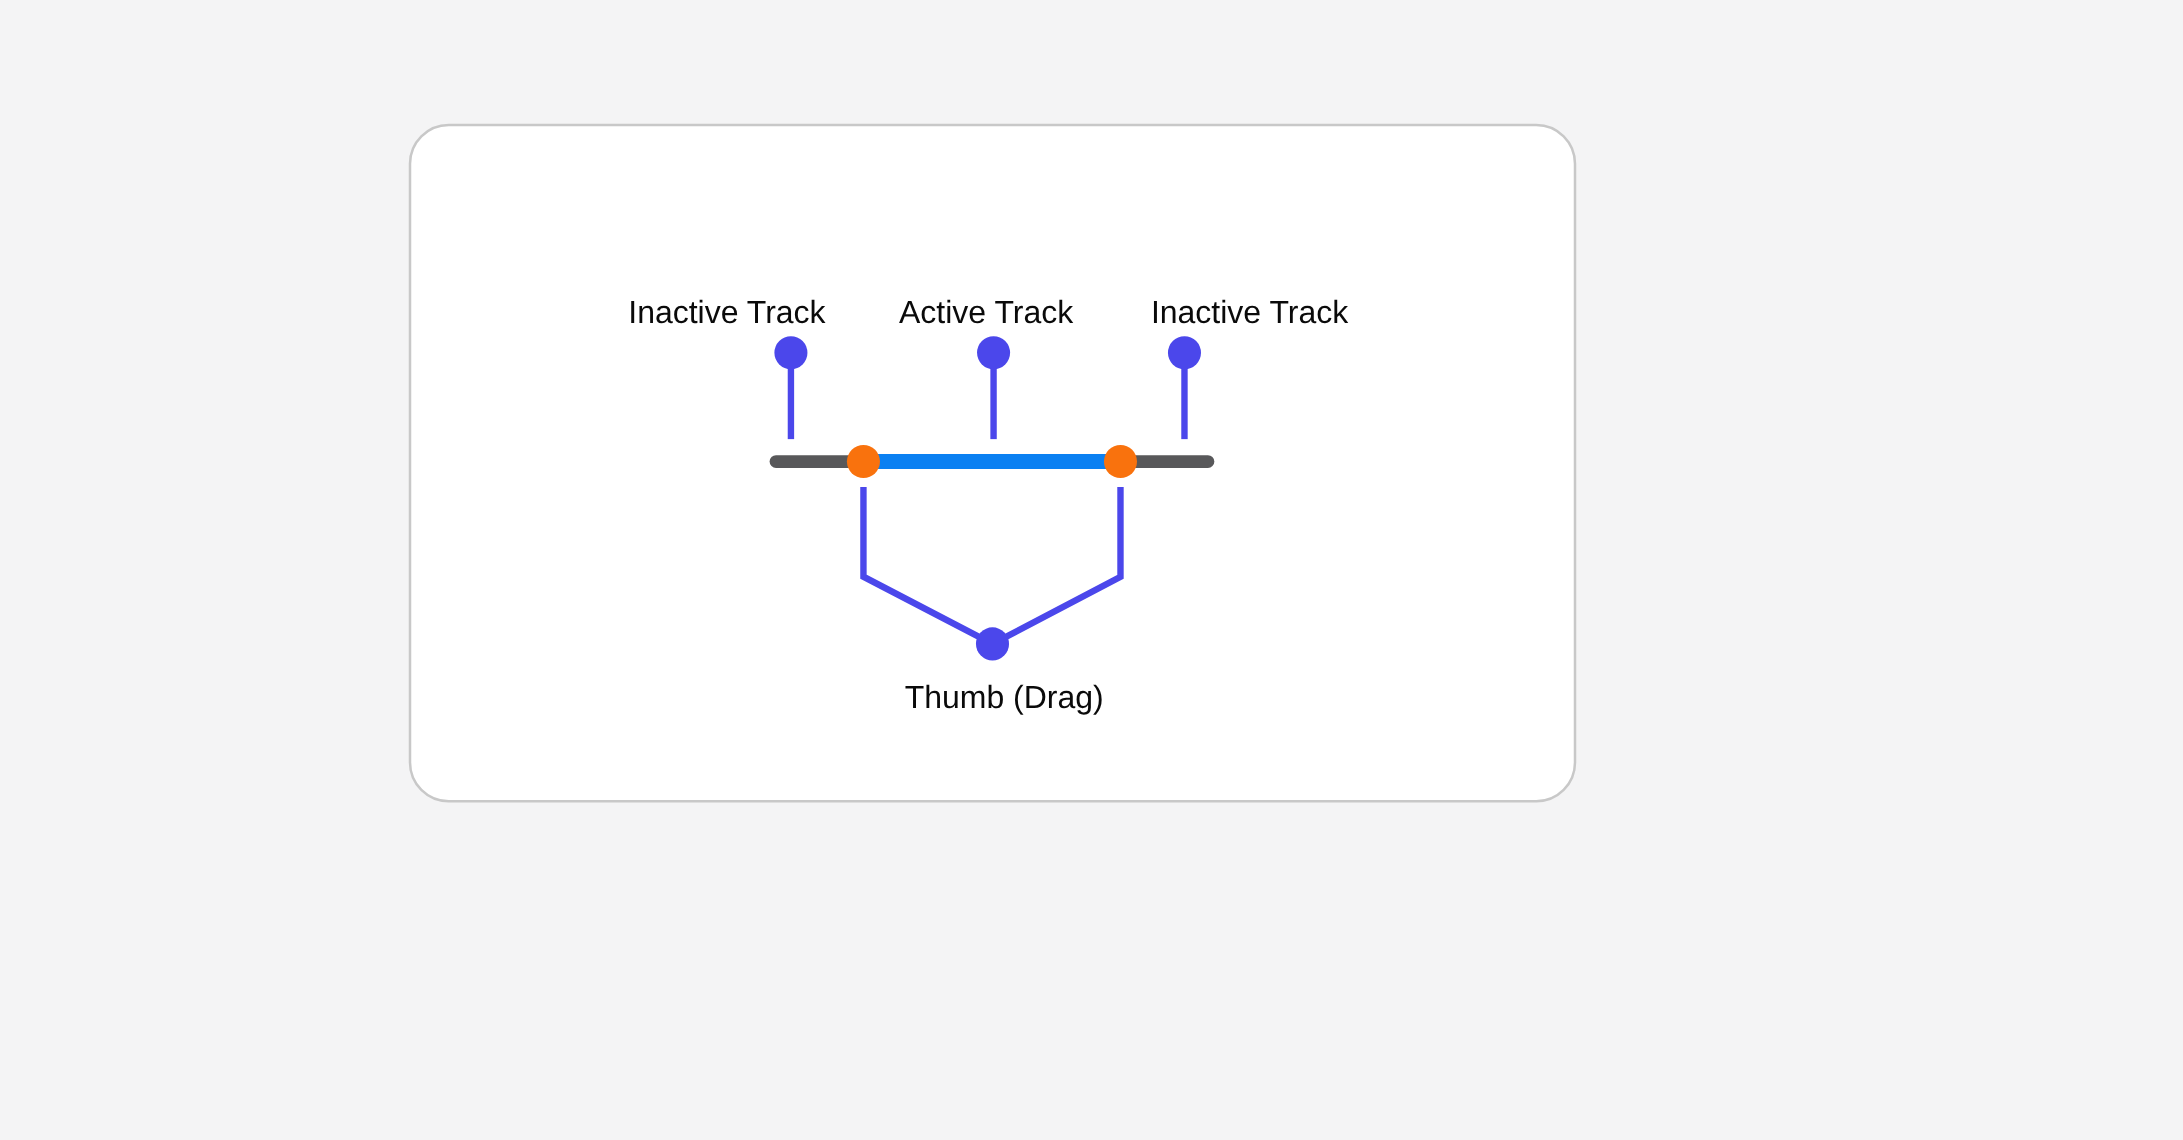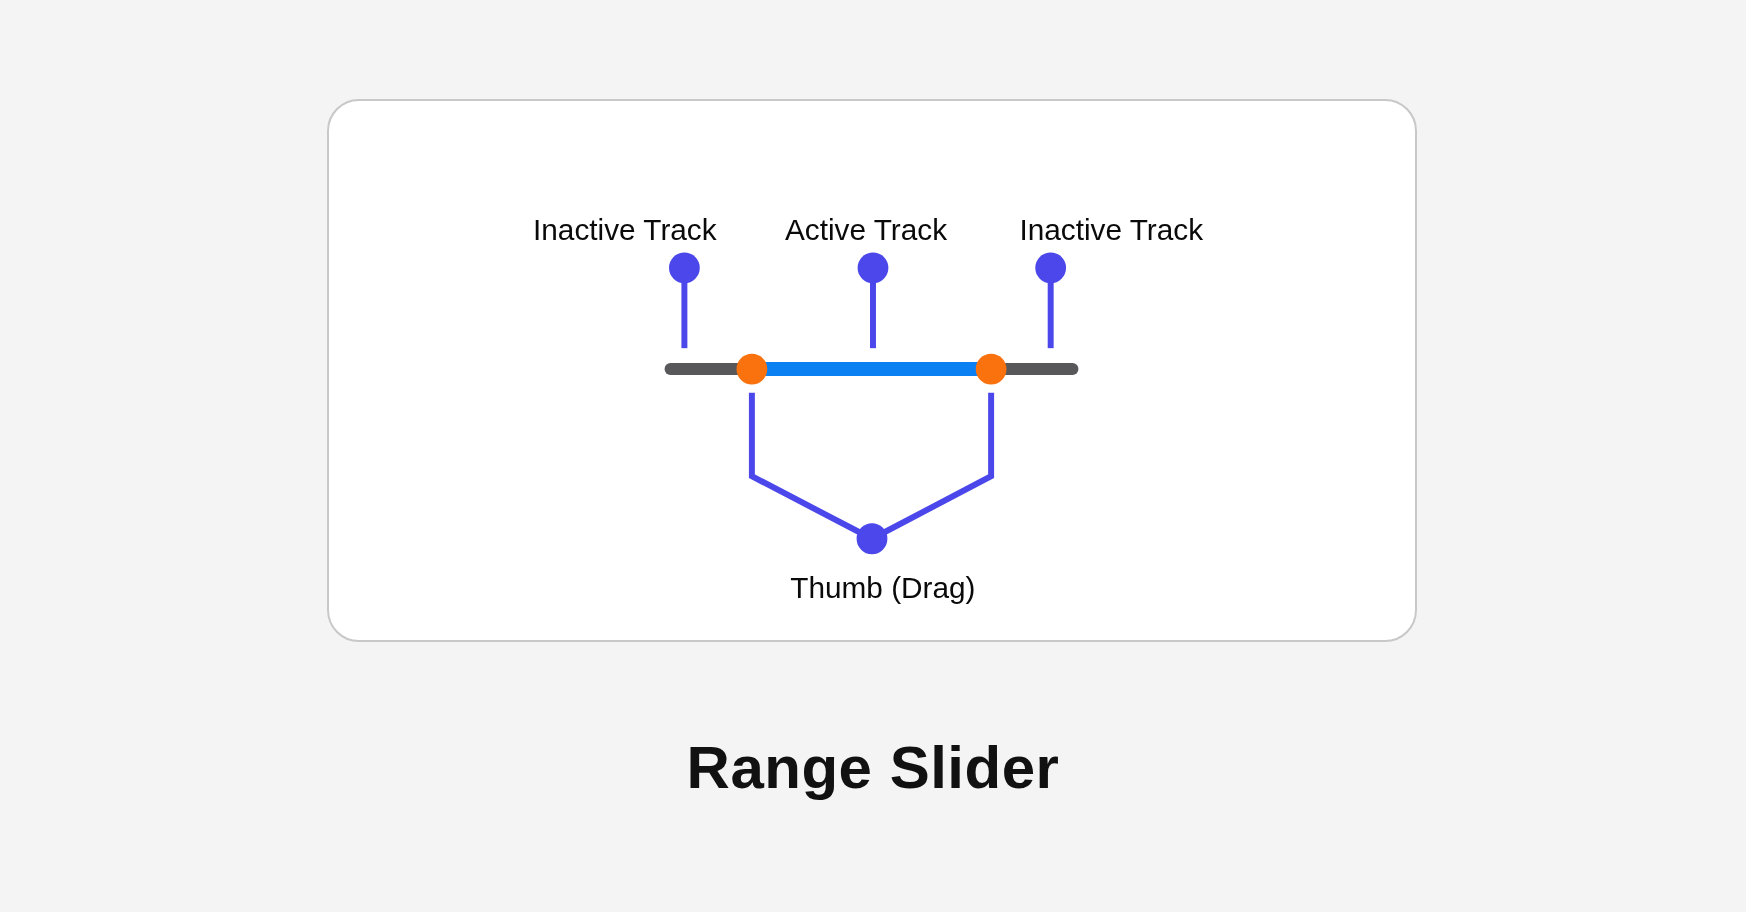--- a/index.html
+++ b/index.html
@@ -8,21 +8,21 @@
     width: 1746px;
     height: 912px;
     background: var(--page-background, #F4F4F5);
     font-family: "Liberation Sans", sans-serif;
     overflow: hidden;
   }
   .card {
     position: absolute;
     left: 327px;
     top: 99px;
-    width: 1090px;
+    width: 934px;
     height: 543px;
     box-sizing: border-box;
     background: var(--card-background, #FFFFFF);
     border: 2px solid var(--card-border-color, #C8C8C8);
     border-radius: 32px;
     padding-left: 28px;
   }
   .diagram-svg {
     position: absolute;
     left: 0;
@@ -90,14 +90,13 @@
 
       <polyline class="leader" points="424,294 424,378 545,441"></polyline>
       <polyline class="leader" points="665,294 665,378 545,441"></polyline>
 
       <circle class="dot" cx="545" cy="441" r="15.5"></circle>
 
       <text class="anno-label" x="556" y="501" text-anchor="middle">Thumb (Drag)</text>
     </svg>
   </div>
 
-  <div class="page-title">Range Slider</div>
 </div>
 
 </body></html>

